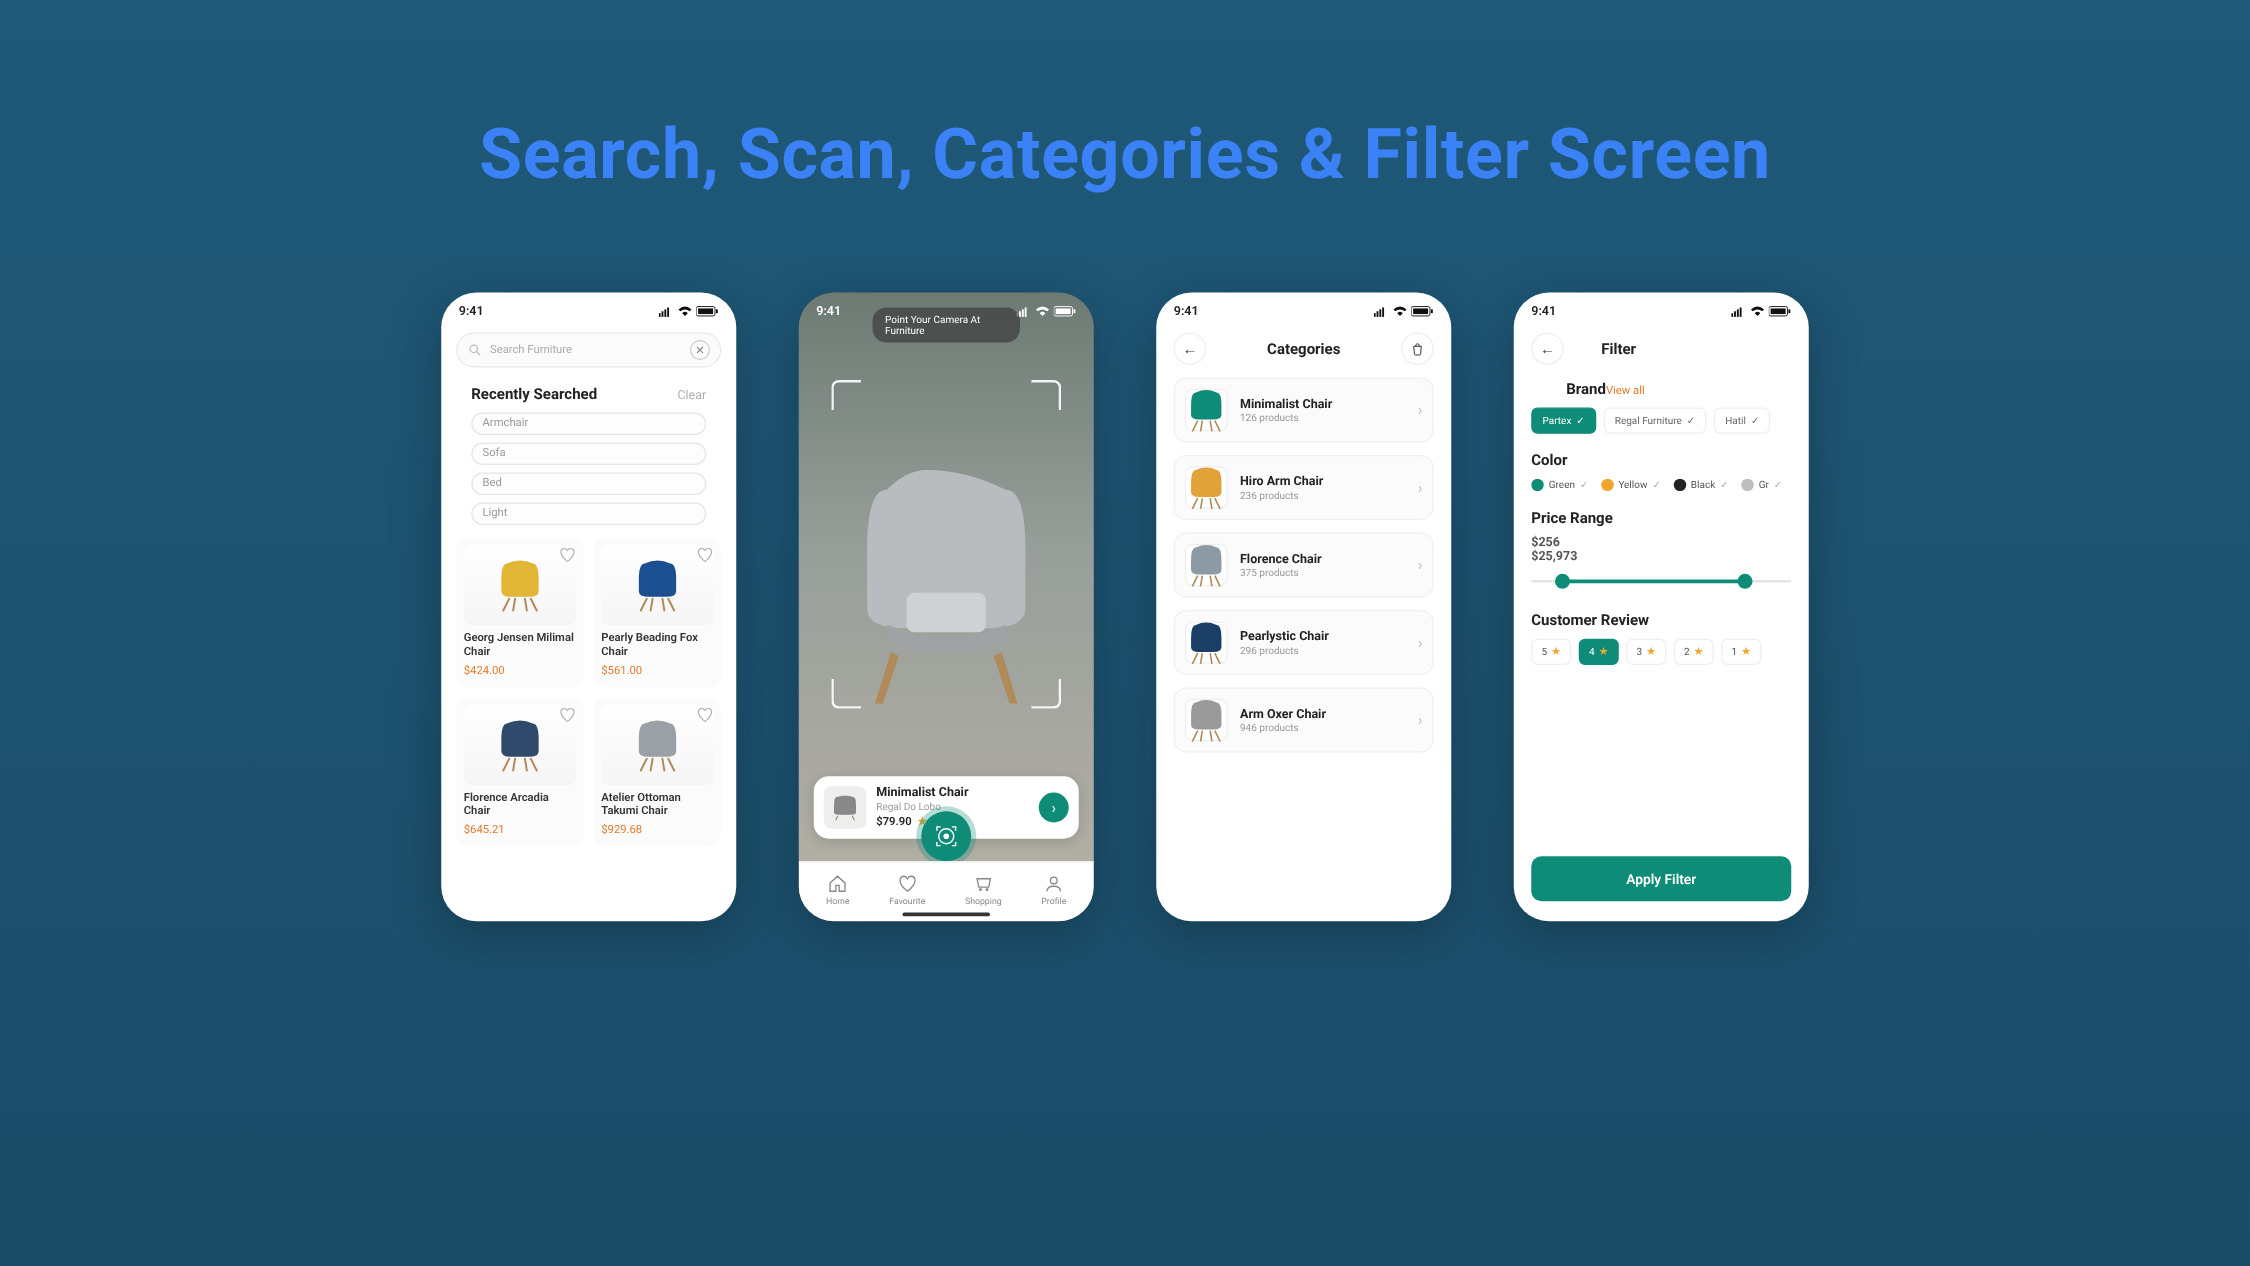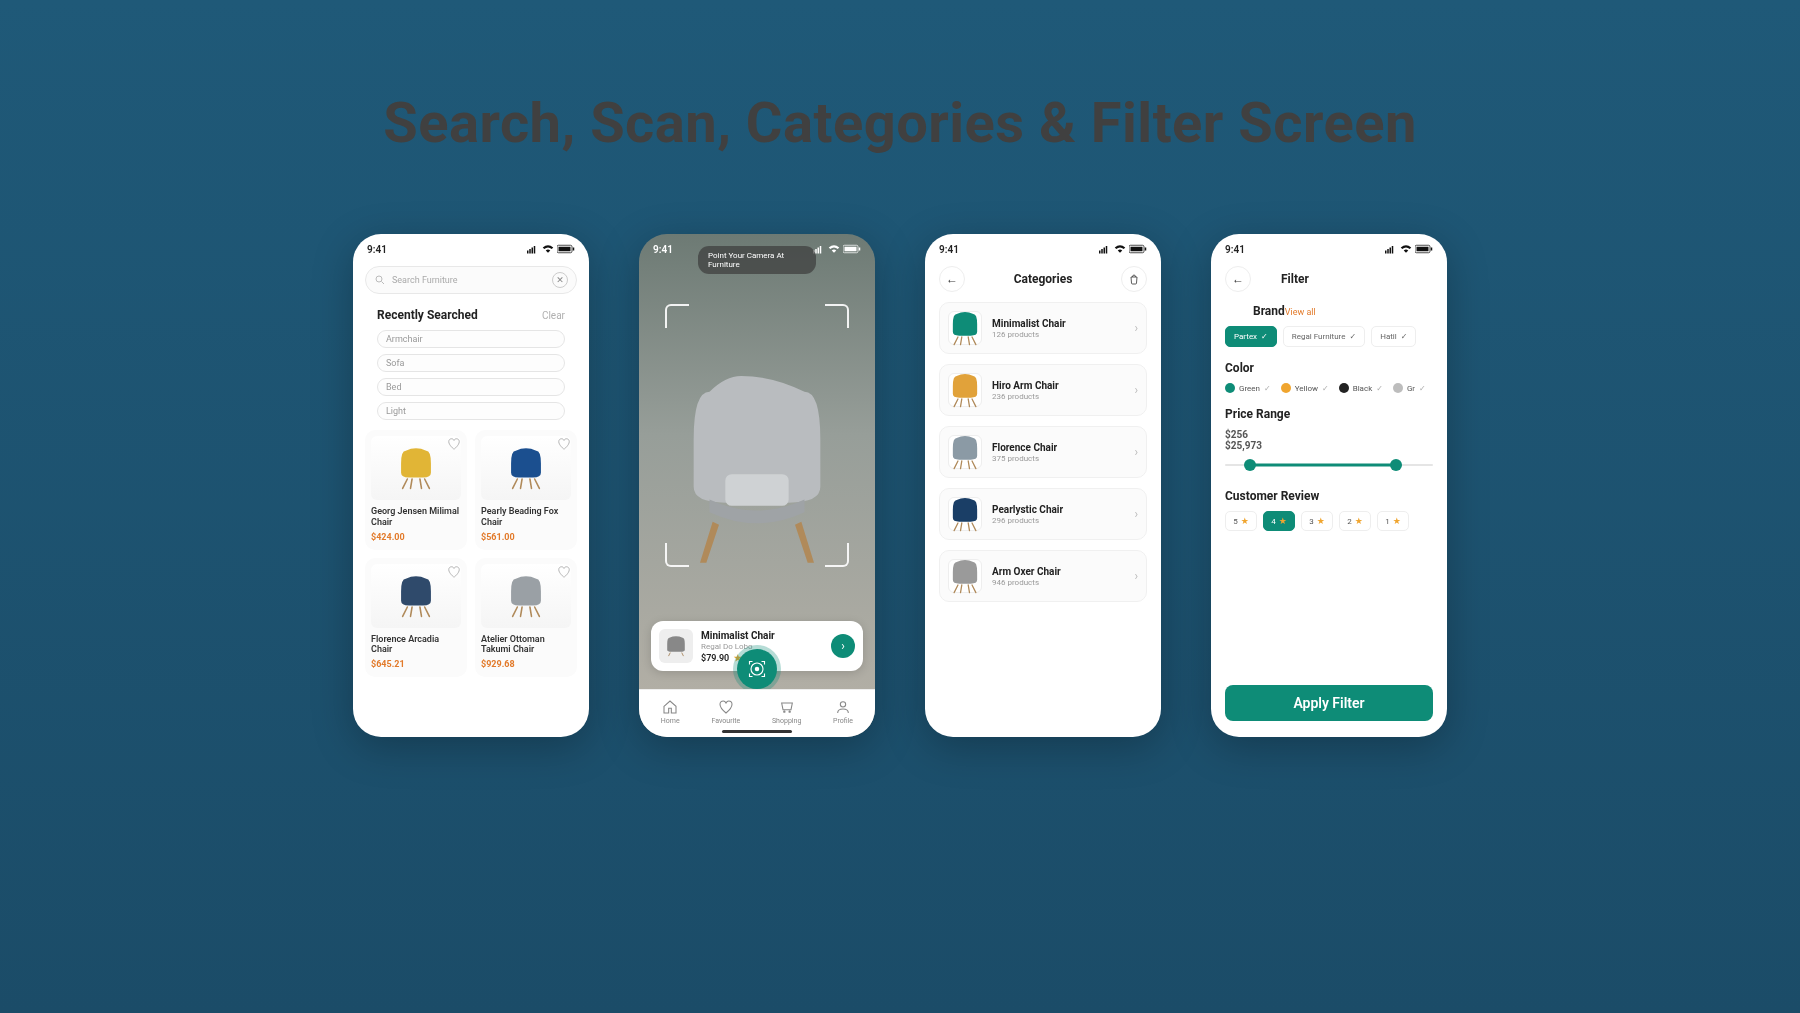--- a/index.html
+++ b/index.html
@@ -6,21 +6,21 @@
 html, body { width: 1800px; height: 1013px; }
 body {
   font-family: -apple-system, BlinkMacSystemFont, "Segoe UI", Roboto, Helvetica, Arial, sans-serif;
   background: linear-gradient(180deg, #1f5978 0%, #1b4c68 100%);
   color: #222;
   overflow: hidden;
 }
 .canvas { width:1800px; height:1013px; position:relative; }
 .title {
   position:absolute; left:0; right:0; top:90px; text-align:center;
-  color:#404040; font-weight:700; font-size:56px; letter-spacing:.5px;
+  color:#3b82f6; font-weight:700; font-size:56px; letter-spacing:.5px;
 }
 .phones { position:absolute; top:234px; left:0; right:0; display:flex; justify-content:center; gap:50px; }
 .phone {
   width:236px; height:503px; border-radius:28px; background:#fff;
   box-shadow:0 10px 40px rgba(0,0,0,.25); position:relative; overflow:hidden;
   display:flex; flex-direction:column;
 }
 
 
 .statusbar { height:26px; padding:4px 14px 0; display:flex; justify-content:space-between; align-items:center; font-size:10px; font-weight:600; }
@@ -38,21 +38,21 @@
 .sect-row { display:flex; justify-content:space-between; align-items:baseline; }
 .sect-title { font-weight:700; font-size:12px; color:#222; }
 .sect-action { font-size:10px; color:#b0b0b0; }
 .chips { display:flex; gap:6px; margin-top:8px;flex-direction:column; }
 .chip { font-size:9px; color:#999; border:1px solid #e5e5e5; border-radius:10px; padding:3px 8px; background:#fdfdfd; }
 .prod-grid { padding:0 12px; margin-top:10px; display:grid; grid-template-columns:1fr 1fr; gap:8px; }
 .card { background:#fbfbfb; border-radius:10px; padding:6px 6px 8px; position:relative; }
 .fav { position:absolute; right:6px; top:6px; width:14px; height:14px; color:#999; }
 .card .img-slot { height:64px; border-radius:6px; background:linear-gradient(#fff,#f5f5f5); display:flex; align-items:center; justify-content:center; }
 .card .p-name { font-size:9px; font-weight:600; margin-top:6px; line-height:1.2; color:#333; }
-.card .price { font-size:9px; font-weight:700; margin-top:4px; color:#e27a2a; }
+.card .price { font-size:9px; font-weight:400; margin-top:4px; color:#e27a2a; }
 
 
 .chair { width:40px; height:44px; }
 
 
 .phone2 { background:linear-gradient(180deg,#6d7a74 0%, #979e99 40%, #b6b1a7 100%); }
 .cam-frame { position:absolute; left:26px; right:26px; top:70px; bottom:170px; }
 .corner { position:absolute; width:24px; height:24px; border:2px solid rgba(255,255,255,.9); }
 .corner.tl { top:0; left:0; border-right:none; border-bottom:none; border-top-left-radius:6px; }
 .corner.tr { top:0; right:0; border-left:none; border-bottom:none; border-top-right-radius:6px; }
@@ -90,32 +90,32 @@
 .header4 { display:flex; align-items:center; gap:30px; padding:6px 14px 0; }
 .filter-body { padding:12px 14px 0; }
 .f-title { font-size:12px; font-weight:700; margin-top:14px; }
 .f-title:first-child { margin-top:0; }
 .view-all { font-size:9px; color:#e27a2a; }
 .brand-row { display:flex; align-items:baseline; justify-content:flex-start;margin-left:28px; }
 .brand-chips { display:flex; gap:6px; margin-top:8px; }
 .b-chip { font-size:8px; padding:5px 8px; border-radius:5px; border:1px solid #eee; color:#666; display:flex; align-items:center; gap:4px; }
 .b-chip.active { background:#0e8c77; color:#fff; border-color:#0e8c77; }
 .color-row { display:flex; gap:10px; margin-top:8px; overflow:hidden; }
-.color-opt { display:flex; align-items:center; gap:4px; font-size:8px; color:#555; }
+.color-opt { display:flex; gap:4px; font-size:8px; color:#555; }
 .dot { width:10px; height:10px; border-radius:50%; }
 .range-minmax { display:flex; justify-content:space-between; font-size:10px; color:#555; margin-top:8px; font-weight:700;flex-direction:column; }
 .slider { position:relative; height:20px; margin-top:4px; }
 .track { position:absolute; left:0; right:0; top:50%; height:2px; background:#e5e5e5; border-radius:1px; transform:translateY(-50%); }
 .fill { position:absolute; left:12%; right:18%; top:50%; height:3px; background:#0e8c77; border-radius:2px; transform:translateY(-50%); }
 .knob { position:absolute; top:50%; transform:translate(-50%,-50%); width:12px; height:12px; background:#0e8c77; border-radius:50%; }
 .review-row { display:flex; gap:6px; margin-top:8px; }
 .rev-chip { flex:0 0 auto; min-width:32px; padding:4px 6px; border-radius:5px; background:#fff; border:1px solid #eee; font-size:8px; color:#555; display:flex; align-items:center; justify-content:center; gap:3px; }
 .rev-chip.active { background:#0e8c77; color:#fff; border-color:#0e8c77; }
 .star { color:#f0a52f; font-size:9px; }
-.apply-btn { position:absolute; left:14px; right:14px; bottom:16px; height:36px; background:#0e8c77; color:#fff; border-radius:8px; display:flex; align-items:center; justify-content:center; font-size:14px; font-weight:600; }
+.apply-btn { position:absolute; left:14px; right:14px; bottom:16px; height:36px; background:#0e8c77; color:#fff; border-radius:8px; display:flex; align-items:center; justify-content:center; font-size:11px; font-weight:600; }
 </style>
 </head>
 <body>
 
 <div class="canvas">
   <div class="title">Search, Scan, Categories &amp; Filter Screen</div>
 
   <div class="phones">
 
     <div class="phone">

